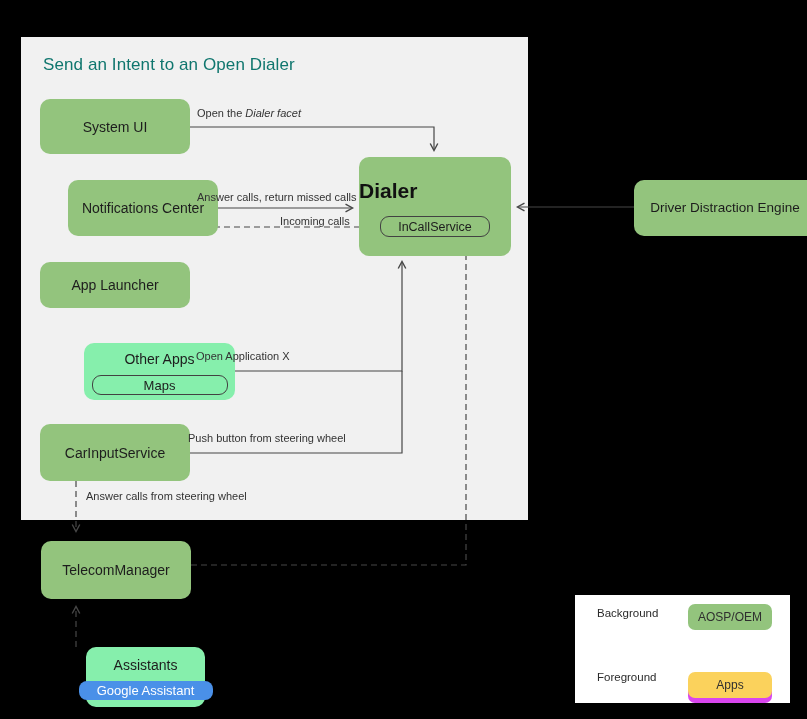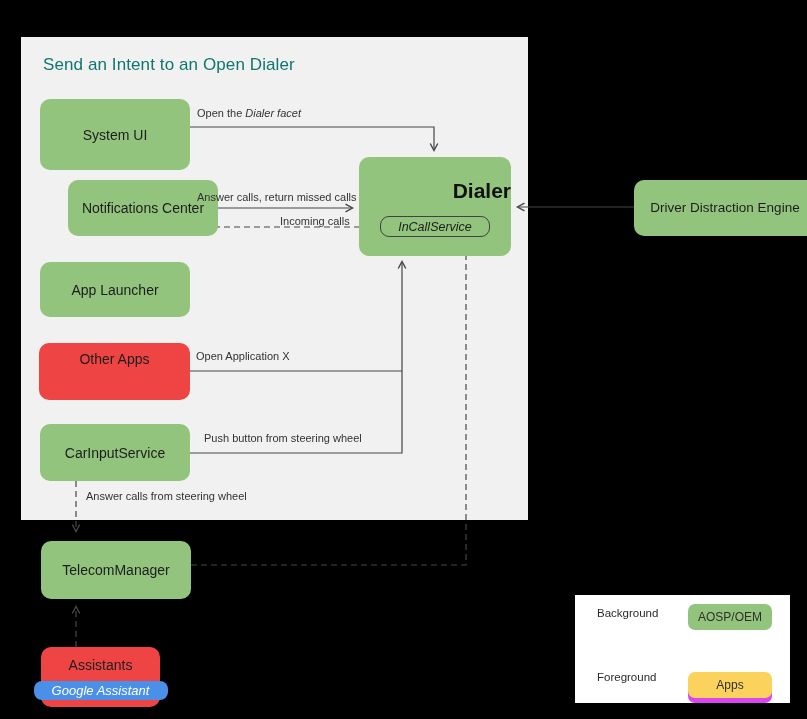--- a/index.html
+++ b/index.html
@@ -12,33 +12,33 @@
 
   .panel { position:absolute; left:21px; top:37px; width:507px; height:483px; background:#f1f1f1; }
   .panel-title { position:absolute; left:43px; top:55px; font-size:17px; color:#0f766e; letter-spacing:0.1px; }
 
   .box {
     position:absolute; border-radius:10px; color:#1d1d1d; font-size:14px;
     display:flex; align-items:center; justify-content:center; text-align:center;
     white-space:nowrap;
   }
   .green  { background:#93c47d; }
-  .yellow { background:#ef4444; }
+  .yellow { background:#86efac;margin-left:45px; }
 
   .box .toplabel { position:absolute; left:0; right:0; text-align:center; }
 
   .chip {
     position:absolute; left:50%; transform:translateX(-50%);
     display:flex; align-items:center; justify-content:center;
-    font-style:italic; border-radius:9px; font-size:13px; color:#1d1d1d;
+    border-radius:9px; font-size:13px; color:#1d1d1d;
   }
   .chip.outlined { border:1px solid #424242; }
   .chip.blue { background:#4a90e8; color:#ffffff; border:none; border-radius:8px; }
 
-  .dialer-title { position:absolute; left:0; right:0; top:22px; text-align:right; font-size:21px; font-weight:bold; color:#111; }
+  .dialer-title { position:absolute; left:0; right:0; top:22px; text-align:left; font-size:21px; font-weight:bold; color:#111; }
 
   .wrap2 { white-space:normal; line-height:1.35; font-size:13.5px; padding:0 16px; }
 
   .edge-label { position:absolute; font-size:11px; color:#333; white-space:nowrap; }
   .edge-label i { font-style:italic; }
 
   .legend { position:absolute; left:575px; top:595px; width:215px; height:108px; background:#ffffff; }
   .legend-label { position:absolute; font-size:11.5px; color:#2b2b2b; }
   .legend-chip {
     position:absolute; left:688px; width:84px; height:26px; border-radius:7px;
@@ -71,34 +71,35 @@
     <path class="ln" d="M190,453 H402 V371"></path>
     <path class="ln" d="M190,371 H402 V262" marker-end="url(#arrow)"></path>
     <path class="ln dash" d="M76,481 V531" marker-end="url(#arrow)"></path>
     <path class="ln dash" d="M191,565 H466 V244" marker-end="url(#arrow)"></path>
     <path class="ln" d="M634,207 H518" marker-end="url(#arrow)"></path>
     <path class="ln dash" d="M76,647 V607" marker-end="url(#arrow)"></path>
     <path class="ln dash-lg" d="M668,626 H590" marker-end="url(#arrow)"></path>
     <path class="ln" d="M586,690 H664" marker-end="url(#arrow)"></path>
   </svg>
 
-  <div class="box green" style="left:40px; top:99px; width:150px; height:71px;">
+  <div class="box green" style="left:40px; top:99px; width:150px; height:55px;">
     <span>System UI</span>
   </div>
 
   <div class="box green" style="left:40px; top:180px; width:150px; height:56px;margin-left:28px;">
     <span>Notifications Center</span>
   </div>
 
-  <div class="box green" style="left:40px; top:262px; width:150px; height:55px;">
+  <div class="box green" style="left:40px; top:262px; width:150px; height:46px;">
     <span>App Launcher</span>
   </div>
 
   <div class="box yellow" style="left:39px; top:343px; width:151px; height:57px;">
     <span class="toplabel" style="top:8px;">Other Apps</span>
+    <span class="chip outlined" style="top:32px; width:134px; height:18px;">Maps</span>
   </div>
 
   <div class="box green" style="left:40px; top:424px; width:150px; height:57px;">
     <span>CarInputService</span>
   </div>
 
   <div class="box green" style="left:359px; top:157px; width:152px; height:99px;">
     <span class="dialer-title">Dialer</span>
     <span class="chip outlined" style="top:59px; width:108px; height:19px; font-size:12.5px;">InCallService</span>
   </div>
@@ -115,21 +116,21 @@
     <span class="toplabel" style="top:10px;">Assistants</span>
     <span class="chip blue" style="top:34px; width:134px; height:19px;">Google Assistant</span>
   </div>
 
   <div class="edge-label" style="left:197px; top:107px;">
     <span>Open the </span><i>Dialer facet</i>
   </div>
   <div class="edge-label" style="left:197px; top:191px;">Answer calls, return missed calls</div>
   <div class="edge-label" style="left:280px; top:215px;">Incoming calls</div>
   <div class="edge-label" style="left:196px; top:350px;">Open Application X</div>
-  <div class="edge-label" style="left:204px; top:432px;">Push button from steering wheel</div>
+  <div class="edge-label" style="left:188px; top:432px;">Push button from steering wheel</div>
   <div class="edge-label" style="left:86px; top:490px;">Answer calls from steering wheel</div>
 
   <div class="legend"></div>
   <div class="legend-label" style="left:597px; top:607px;">Background</div>
   <div class="legend-label" style="left:597px; top:671px;">Foreground</div>
 
   <div class="legend-chip" style="top:604px; background:#93c47d;">AOSP/OEM</div>
   <div class="legend-chip blue" style="top:677px; background:#d946ef;border-radius:7px;">Google</div>
   <div class="legend-chip" style="top:672px; background:#fbd25c;">Apps</div>
 

